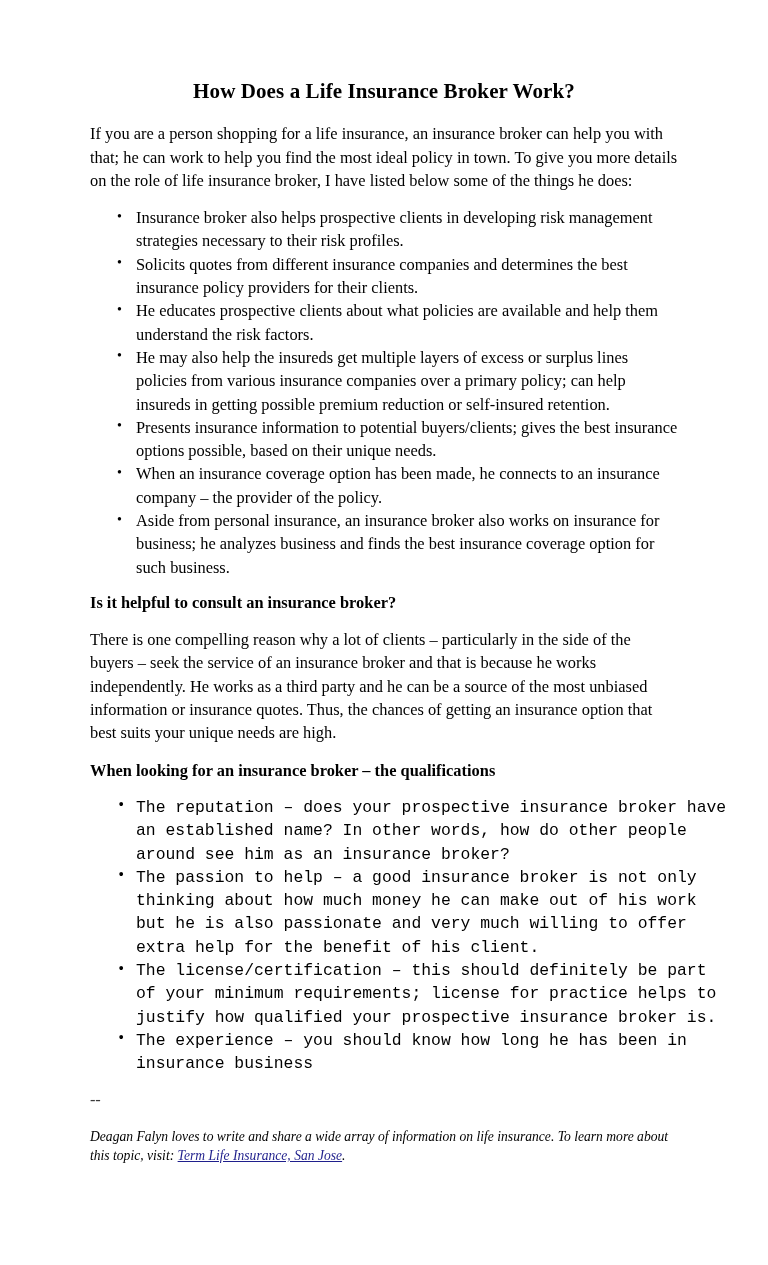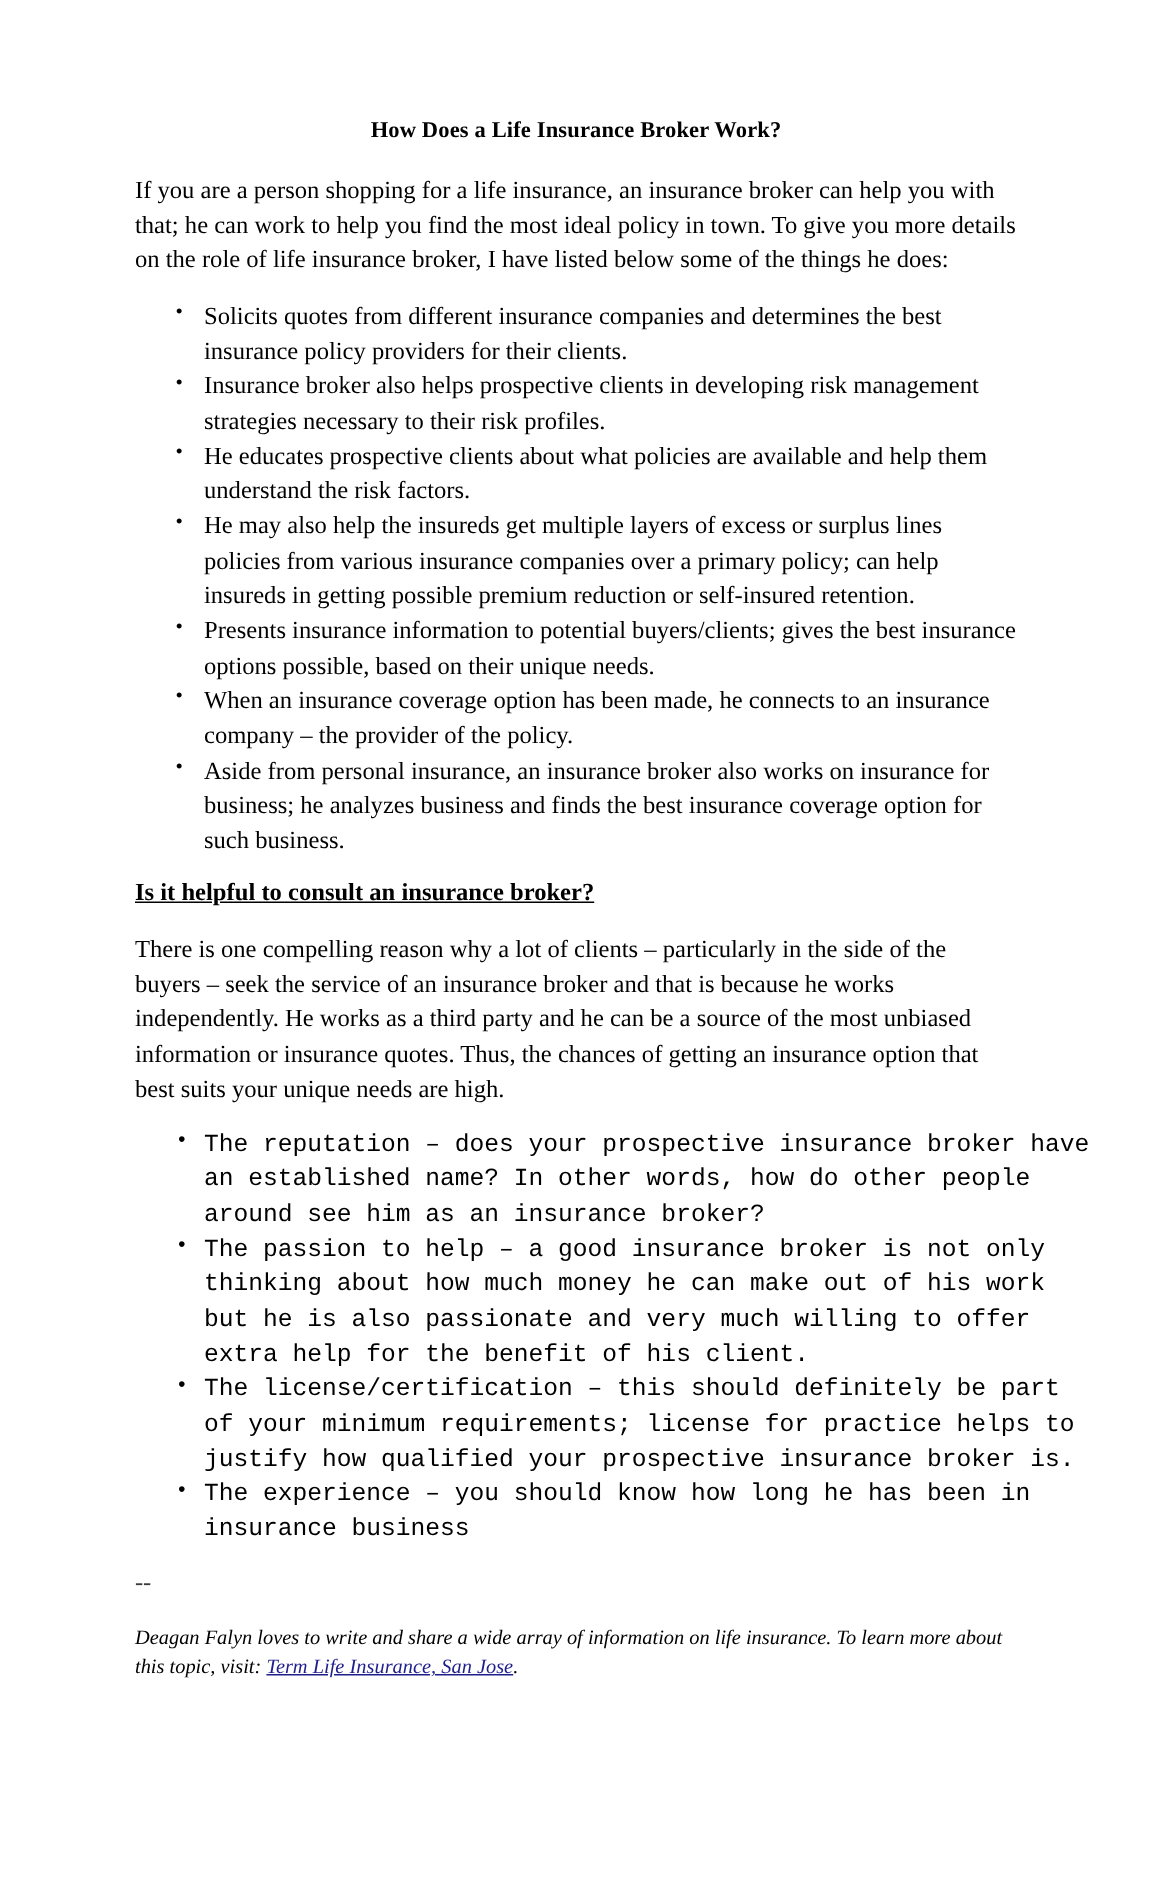--- a/index.html
+++ b/index.html
@@ -23,40 +23,39 @@
     padding: 0;
     overflow: hidden;
   }
   .content {
     position: absolute;
     left: 90px;
     top: 78px;
     width: 588px;
   }
   h1.doc-title {
-    font-size: 15px;
+    font-size: 21px;
     font-weight: bold;
     text-align: center;
     margin: 0 0 18px 0;
     letter-spacing: 0.1px;
     line-height: 1.25;
   }
   p.para {
     font-size: 16.4px;
     line-height: 1.42;
     margin: 0 0 14px 0;
     text-align: left;
     font-family: Liberation Serif, serif;
   }
   h2.section-heading {
     font-size: 16.4px;
     font-weight: bold;
     margin: 0 0 14px 0;
     line-height: 1.42;
-    text-decoration: underline;
   }
   ul.bullets {
     list-style: none;
     margin: 0 0 12px 0;
     padding: 0;
   }
   ul.bullets > li {
     position: relative;
     font-size: 16.4px;
     line-height: 1.42;
@@ -99,33 +98,34 @@
 <body>
 
 <div class="page">
   <div class="content">
 
     <h1 class="doc-title">How Does a Life Insurance Broker Work?</h1>
 
     <p class="para">If you are a person shopping for a life insurance, an insurance broker can help you with that; he can work to help you find the most ideal policy in town.  To give you more details on the role of life insurance broker, I have listed below some of the things he does:</p>
 
     <ul class="bullets">
+      <li>Insurance broker also helps prospective clients in developing risk management strategies necessary to their risk profiles.</li>
       <li>Solicits quotes from different insurance companies and determines the best insurance policy providers for their clients.</li>
-      <li>Insurance broker also helps prospective clients in developing risk management strategies necessary to their risk profiles.</li>
       <li>He educates prospective clients about what policies are available and help them understand the risk factors.</li>
       <li>He may also help the insureds get multiple layers of excess or surplus lines policies from various insurance companies over a primary policy; can help insureds in getting possible premium reduction or self-insured retention.</li>
       <li>Presents insurance information to potential buyers/clients; gives the best insurance options possible, based on their unique needs.</li>
       <li>When an insurance coverage option has been made, he connects to an insurance company – the provider of the policy.</li>
       <li>Aside from personal insurance, an insurance broker also works on insurance for business; he analyzes business and finds the best insurance coverage option for such business.</li>
     </ul>
 
     <h2 class="section-heading">Is it helpful to consult an insurance broker?</h2>
 
     <p class="para">There is one compelling reason why a lot of clients – particularly in the side of the buyers – seek the service of an insurance broker and that is because he works independently. He works as a third party and he can be a source of the most unbiased information or insurance quotes. Thus, the chances of getting an insurance option that best suits your unique needs are high.</p>
 
+    <h2 class="section-heading">When looking for an insurance broker – the qualifications</h2>
 
 
     <ul class="bullets wide">
       <li>The reputation – does your prospective insurance broker have an established name? In other words, how do other people around see him as an insurance broker?</li>
       <li>The passion to help – a good insurance broker is not only thinking about how much money he can make out of his work but he is also passionate and very much willing to offer extra help for the benefit of his client.</li>
       <li>The license/certification – this should definitely be part of your minimum requirements; license for practice helps to justify how qualified your prospective insurance broker is.</li>
       <li> The experience – you should know how long he has been in insurance business</li>
     </ul>
 
     <div class="dashes">--</div>

